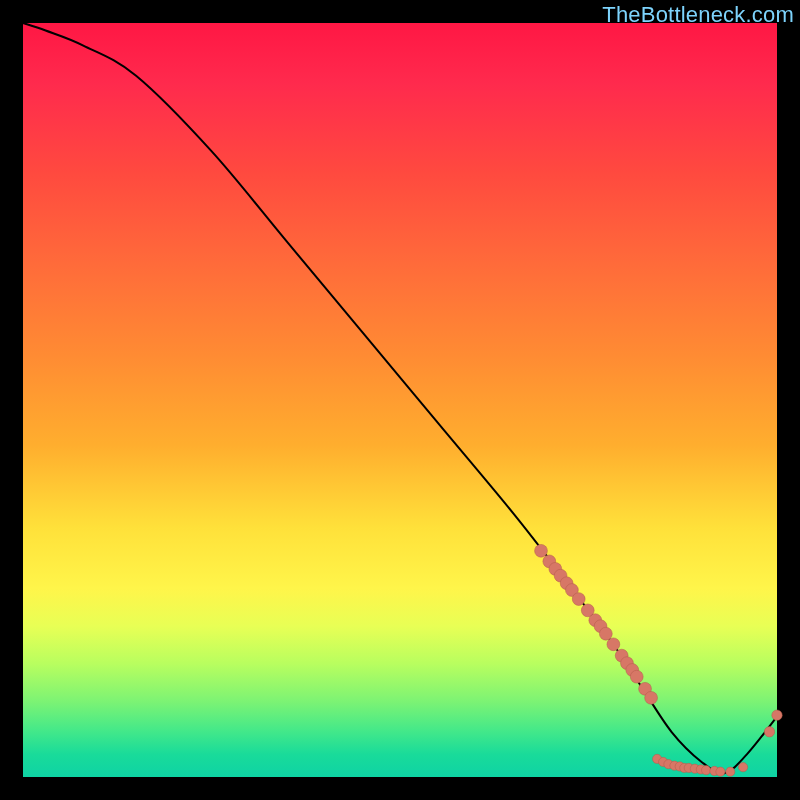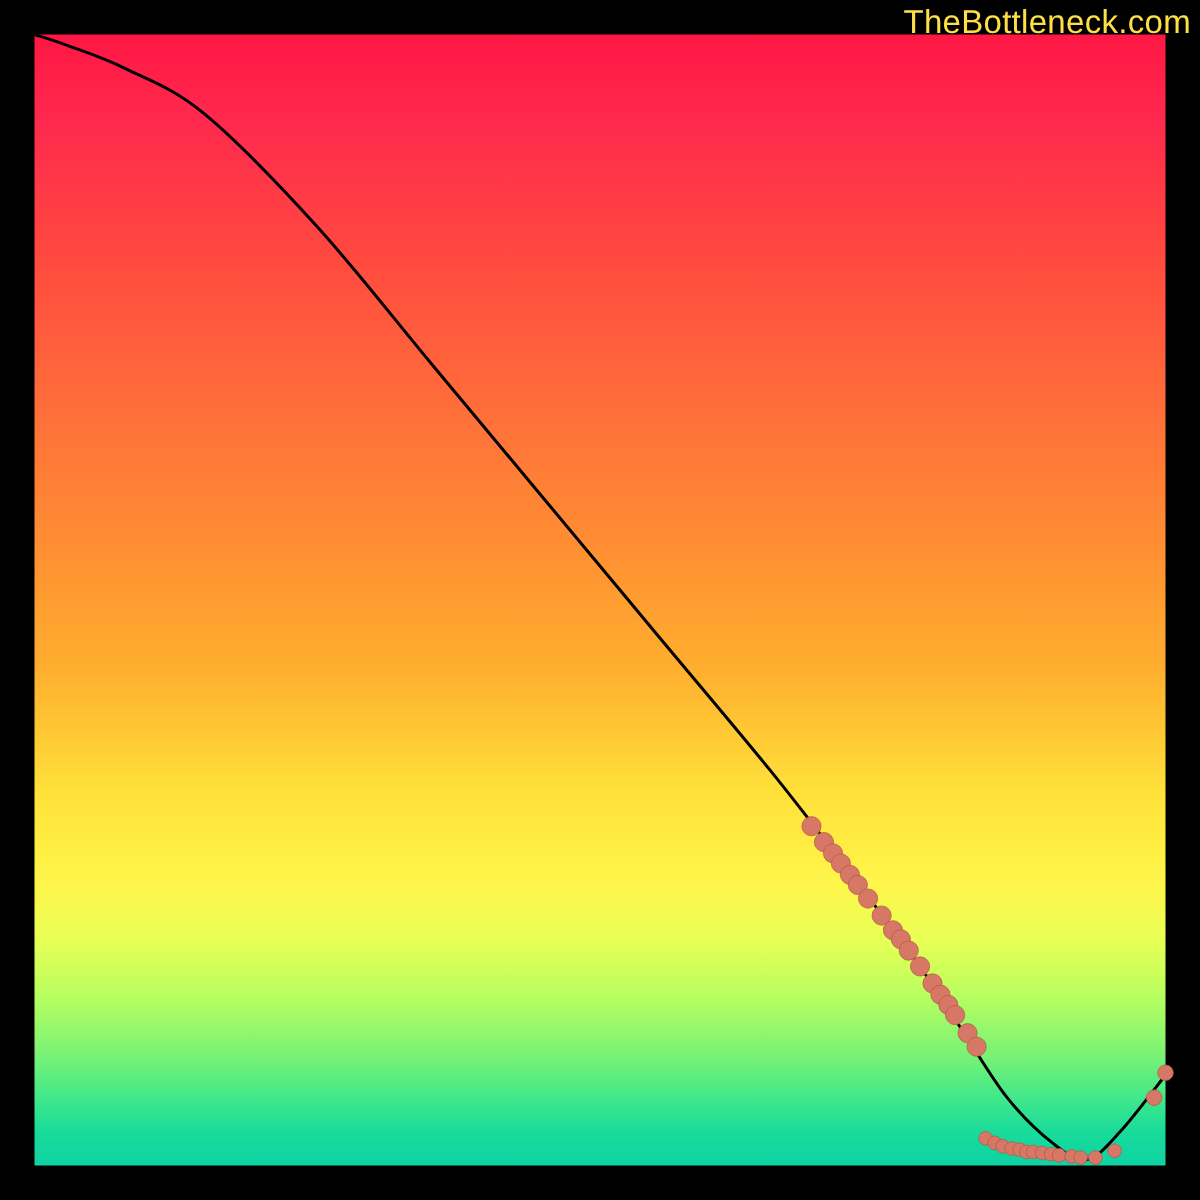--- a/index.html
+++ b/index.html
@@ -46,21 +46,21 @@
     left: 23px;
     top: 23px;
     width: 754px;
     height: 754px;
     overflow: visible;
   }
   .watermark {
     position: absolute;
     top: 2px;
     right: 6px;
-    color: #fde047;
+    color: #7dd3fc;
     font-size: 22px;
     letter-spacing: 0.2px;
     user-select: none;
   }
 </style>
 </head>
 <body>
 
 <div class="stage">
   <div class="plot-area"></div>

